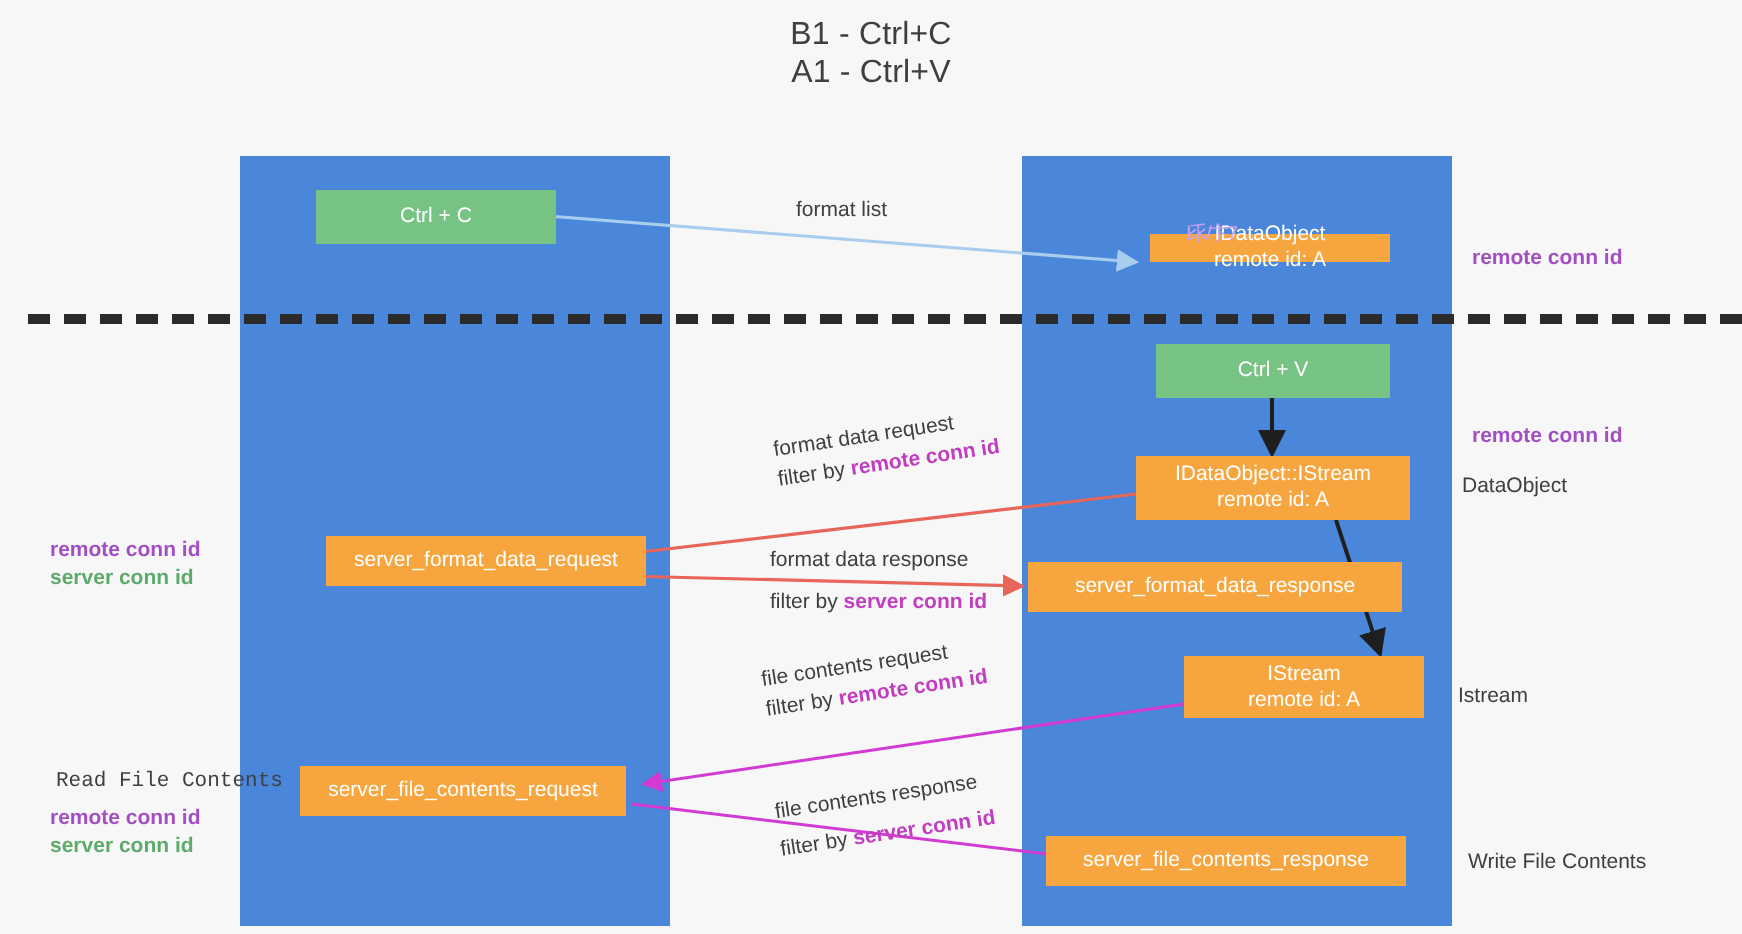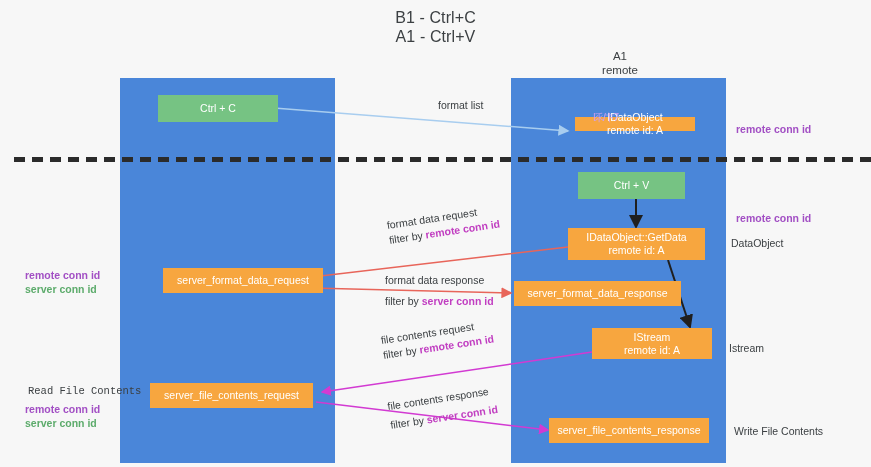--- a/index.html
+++ b/index.html
@@ -120,24 +120,20 @@
 
 <div id="stage">
 
   <div class="title">
     <div>B1 - Ctrl+C</div>
     <div>A1 - Ctrl+V</div>
   </div>
 
   <div class="lane-head" style="left:135px; top:50px;">
   </div>
-  <div class="lane-head" style="left:540px; top:50px;">
-    <div>A1</div>
-    <div>remote</div>
-  </div>
 
   <div class="lane" style="left:120px; top:78px; width:215px; height:385px;"></div>
   <div class="lane" style="left:511px; top:78px; width:215px; height:385px;"></div>
 
   <svg class="edges" viewBox="0 0 871 467">
     <defs>
       <marker id="ar-blue" markerWidth="7" markerHeight="7" refX="6" refY="3.5" orient="auto">
         <path d="M0,0 L7,3.5 L0,7 z" fill="#a8cdef"></path>
       </marker>
       <marker id="ar-red" markerWidth="7" markerHeight="7" refX="6" refY="3.5" orient="auto">
@@ -173,51 +169,51 @@
   </div>
 
   <div class="node orange" style="left:575px; top:117px; width:120px; height:14px;">
     <div class="glitch">
       <span class="g">l乑/卞7</span>
       <span>IDataObject</span>
     </div>
     <div class="l2">remote id: A</div>
   </div>
 
-  <div class="node green" style="left:578px; top:172px; width:107px; height:27px;">
+  <div class="node green" style="left:578px; top:172px; width:117px; height:27px;">
     <div>Ctrl + V</div>
   </div>
 
   <div class="node orange" style="left:568px; top:228px; width:137px; height:32px;">
-    <div>IDataObject::GetData</div>
+    <div>IDataObject::IStream</div>
     <div class="l2">remote id: A</div>
   </div>
 
   <div class="node orange" style="left:152px; top:268px; width:160px; height:25px;margin-left:11px;">
     <div>server_format_data_request</div>
   </div>
 
-  <div class="node orange" style="left:514px; top:281px; width:167px; height:25px;">
+  <div class="node orange" style="left:514px; top:281px; width:187px; height:25px;">
     <div>server_format_data_response</div>
   </div>
 
   <div class="node orange" style="left:592px; top:328px; width:120px; height:31px;">
     <div>IStream</div>
     <div class="l2">remote id: A</div>
   </div>
 
   <div class="node orange" style="left:150px; top:383px; width:163px; height:25px;">
     <div>server_file_contents_request</div>
   </div>
 
-  <div class="node orange" style="left:549px; top:418px; width:160px; height:25px;">
+  <div class="node orange" style="left:523px; top:418px; width:180px; height:25px;">
     <div>server_file_contents_response</div>
   </div>
 
-  <div class="elabel" style="left:398px; top:98px;margin-left:40px;">
+  <div class="elabel" style="left:398px; top:98px;">
     <span>format list</span>
   </div>
 
   <div class="elabel rot" style="left:388px; top:218px;">
     <div>format data request</div>
     <div>
       <span>filter by </span><span class="mag">remote conn id</span>
     </div>
   </div>
 

